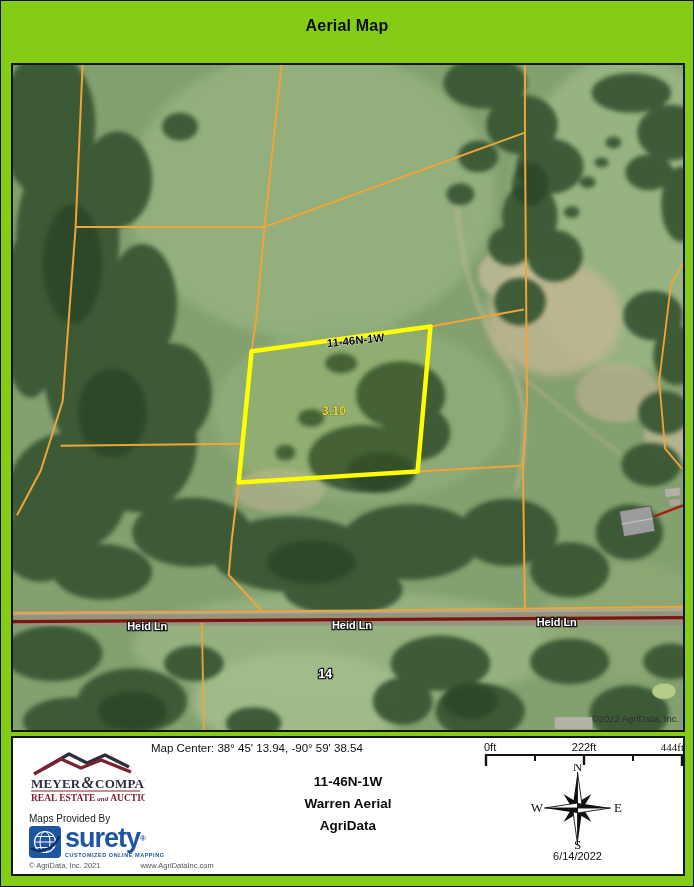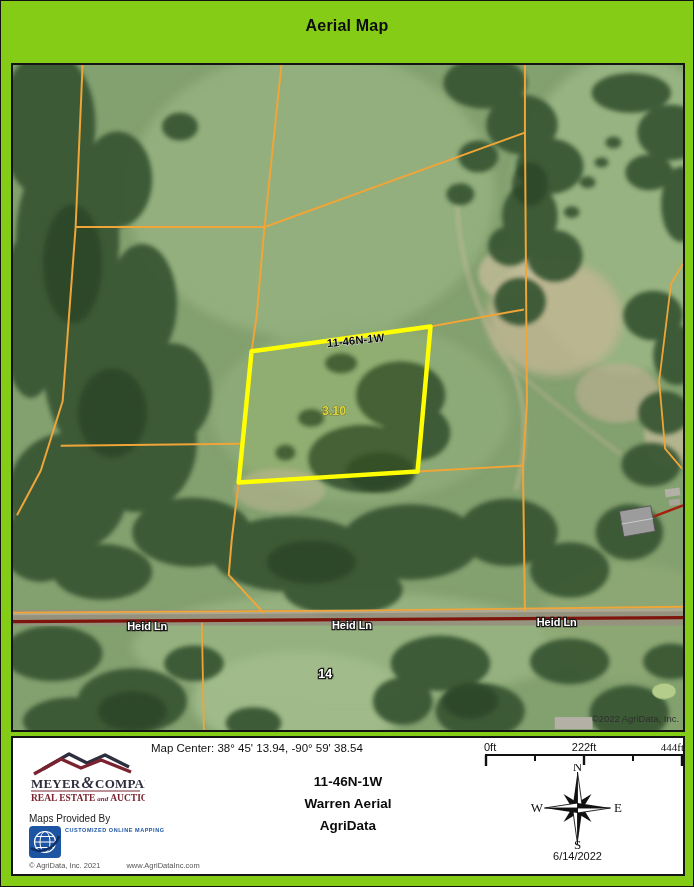--- a/index.html
+++ b/index.html
@@ -22,21 +22,21 @@
   .loc-block{position:absolute;left:227px;top:770px;width:240px;text-align:center;
         font-size:13.5px;font-weight:bold;color:#0b0b0b;line-height:22px;}
   .meyer-logo{position:absolute;left:26px;top:746px;width:118px;height:58px;}
   .provider{position:absolute;left:28px;top:812px;width:190px;}
   .provider .lbl{font-size:10px;color:#222;margin-bottom:2px;}
   .brand-row{display:flex;align-items:flex-start;}
   .brand-col{margin-left:4px;}
   .brand-name{font-size:27px;line-height:24px;font-weight:bold;color:#1d55a3;letter-spacing:-1px;}
   .brand-reg{font-size:8px;vertical-align:super;color:#1d55a3;font-weight:bold;}
   .brand-tag{font-size:5.5px;font-weight:bold;color:#1d55a3;letter-spacing:.55px;margin-top:1px;}
-  .provider .foot{display:flex;gap:26px;font-size:7.5px;color:#555;margin-top:3px;}
+  .provider .foot{display:flex;gap:40px;font-size:7.5px;color:#555;margin-top:3px;}
   .compass{position:absolute;left:529px;top:763px;width:95px;height:86px;}
   .compass-date{position:absolute;left:529px;top:849px;width:95px;text-align:center;
         font-size:11px;color:#111;}
 </style>
 </head>
 <body>
 
 <div class="page">
 
   <div class="page-title">Aerial Map</div>
@@ -269,20 +269,23 @@
       <svg width="32" height="32" viewBox="0 0 32 32">
         <rect x="0" y="0" width="32" height="32" rx="4" fill="#1d55a3"></rect>
         <circle cx="16" cy="16" r="10.5" fill="none" stroke="#ffffff" stroke-width="1.2"></circle>
         <ellipse cx="16" cy="16" rx="5" ry="10.5" fill="none" stroke="#ffffff" stroke-width="1"></ellipse>
         <line x1="5.5" y1="16" x2="26.5" y2="16" stroke="#ffffff" stroke-width="1"></line>
         <line x1="7" y1="10.5" x2="25" y2="10.5" stroke="#ffffff" stroke-width="1"></line>
         <line x1="7" y1="21.5" x2="25" y2="21.5" stroke="#ffffff" stroke-width="1"></line>
         <path d="M2,22 C10,28 26,24 30,10" fill="none" stroke="#0e2f66" stroke-width="2.6"></path>
       </svg>
       <div class="brand-col">
+        <div>
+          <span class="brand-name">surety</span><span class="brand-reg">®</span>
+        </div>
         <div class="brand-tag">CUSTOMIZED ONLINE MAPPING</div>
       </div>
     </div>
     <div class="foot">
       <span>© AgriData, Inc. 2021</span>
       <span>www.AgriDataInc.com</span>
     </div>
   </div>
 
 </div>

